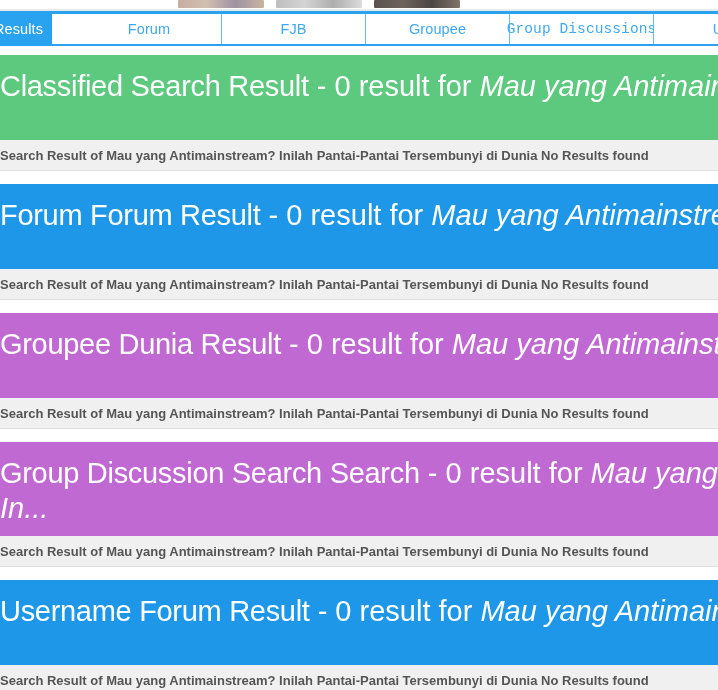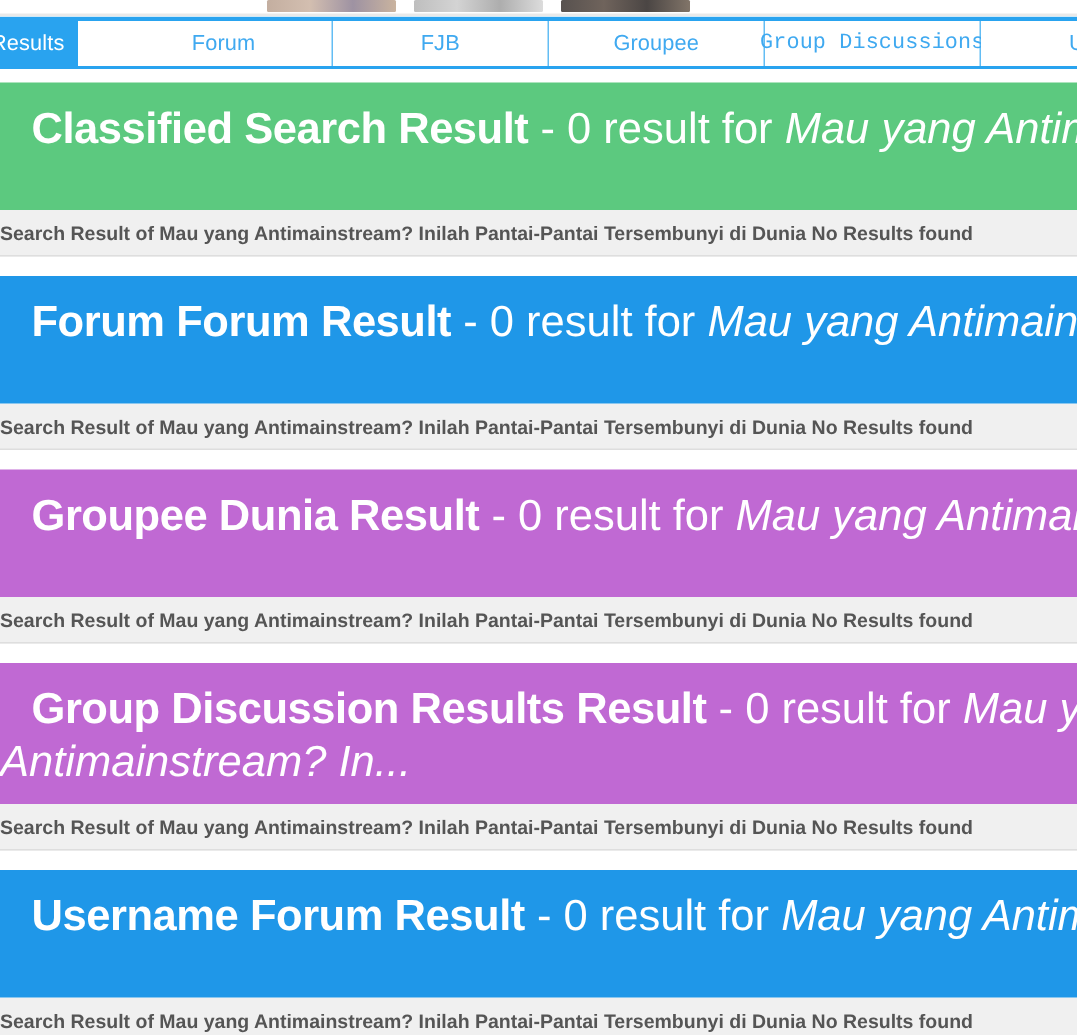--- a/index.html
+++ b/index.html
@@ -105,23 +105,22 @@
   }
   .banner .title {
     font-size: 29px;
     line-height: 35px;
     font-weight: 400;
     padding-left: 222px;
     padding-right: 14px;
     white-space: normal;
   }
   .banner .title .strong {
-    font-weight: 700;
+    font-weight: 400;
     letter-spacing: -.3px;
-    padding-left: 21px;
   }
   .banner .title .dash { font-weight: 400; }
   .banner .title .query {
     font-style: italic;
     font-weight: 400;
   }
 
   .c-green  { background: #5cc97f; }
   .c-blue   { background: #1f97e8; }
   .c-purple { background: #c069d3; }
@@ -196,21 +195,21 @@
         <div class="block">
           <div class="banner c-purple">
             <div class="title"><span class="strong">Groupee Dunia Result</span><span class="dash"> - </span><span class="count">0 result for</span> <span class="query">Mau yang Antimainstream? In...</span></div>
           </div>
           <div class="result-row">
             <span>Search Result of Mau yang Antimainstream? Inilah Pantai-Pantai Tersembunyi di Dunia No Results found</span>
           </div>
         </div>
         <div class="block">
           <div class="banner c-purple">
-            <div class="title"><span class="strong">Group Discussion Results Result</span><span class="dash"> - </span><span class="count">0 result for</span> <span class="query">Mau yang Antimainstream? In...</span></div>
+            <div class="title"><span class="strong">Group Discussion Search Search</span><span class="dash"> - </span><span class="count">0 result for</span> <span class="query">Mau yang Antimainstream? In...</span></div>
           </div>
           <div class="result-row">
             <span>Search Result of Mau yang Antimainstream? Inilah Pantai-Pantai Tersembunyi di Dunia No Results found</span>
           </div>
         </div>
         <div class="block">
           <div class="banner c-blue">
             <div class="title"><span class="strong">Username Forum Result</span><span class="dash"> - </span><span class="count">0 result for</span> <span class="query">Mau yang Antimainstream? In...</span></div>
           </div>
           <div class="result-row">

